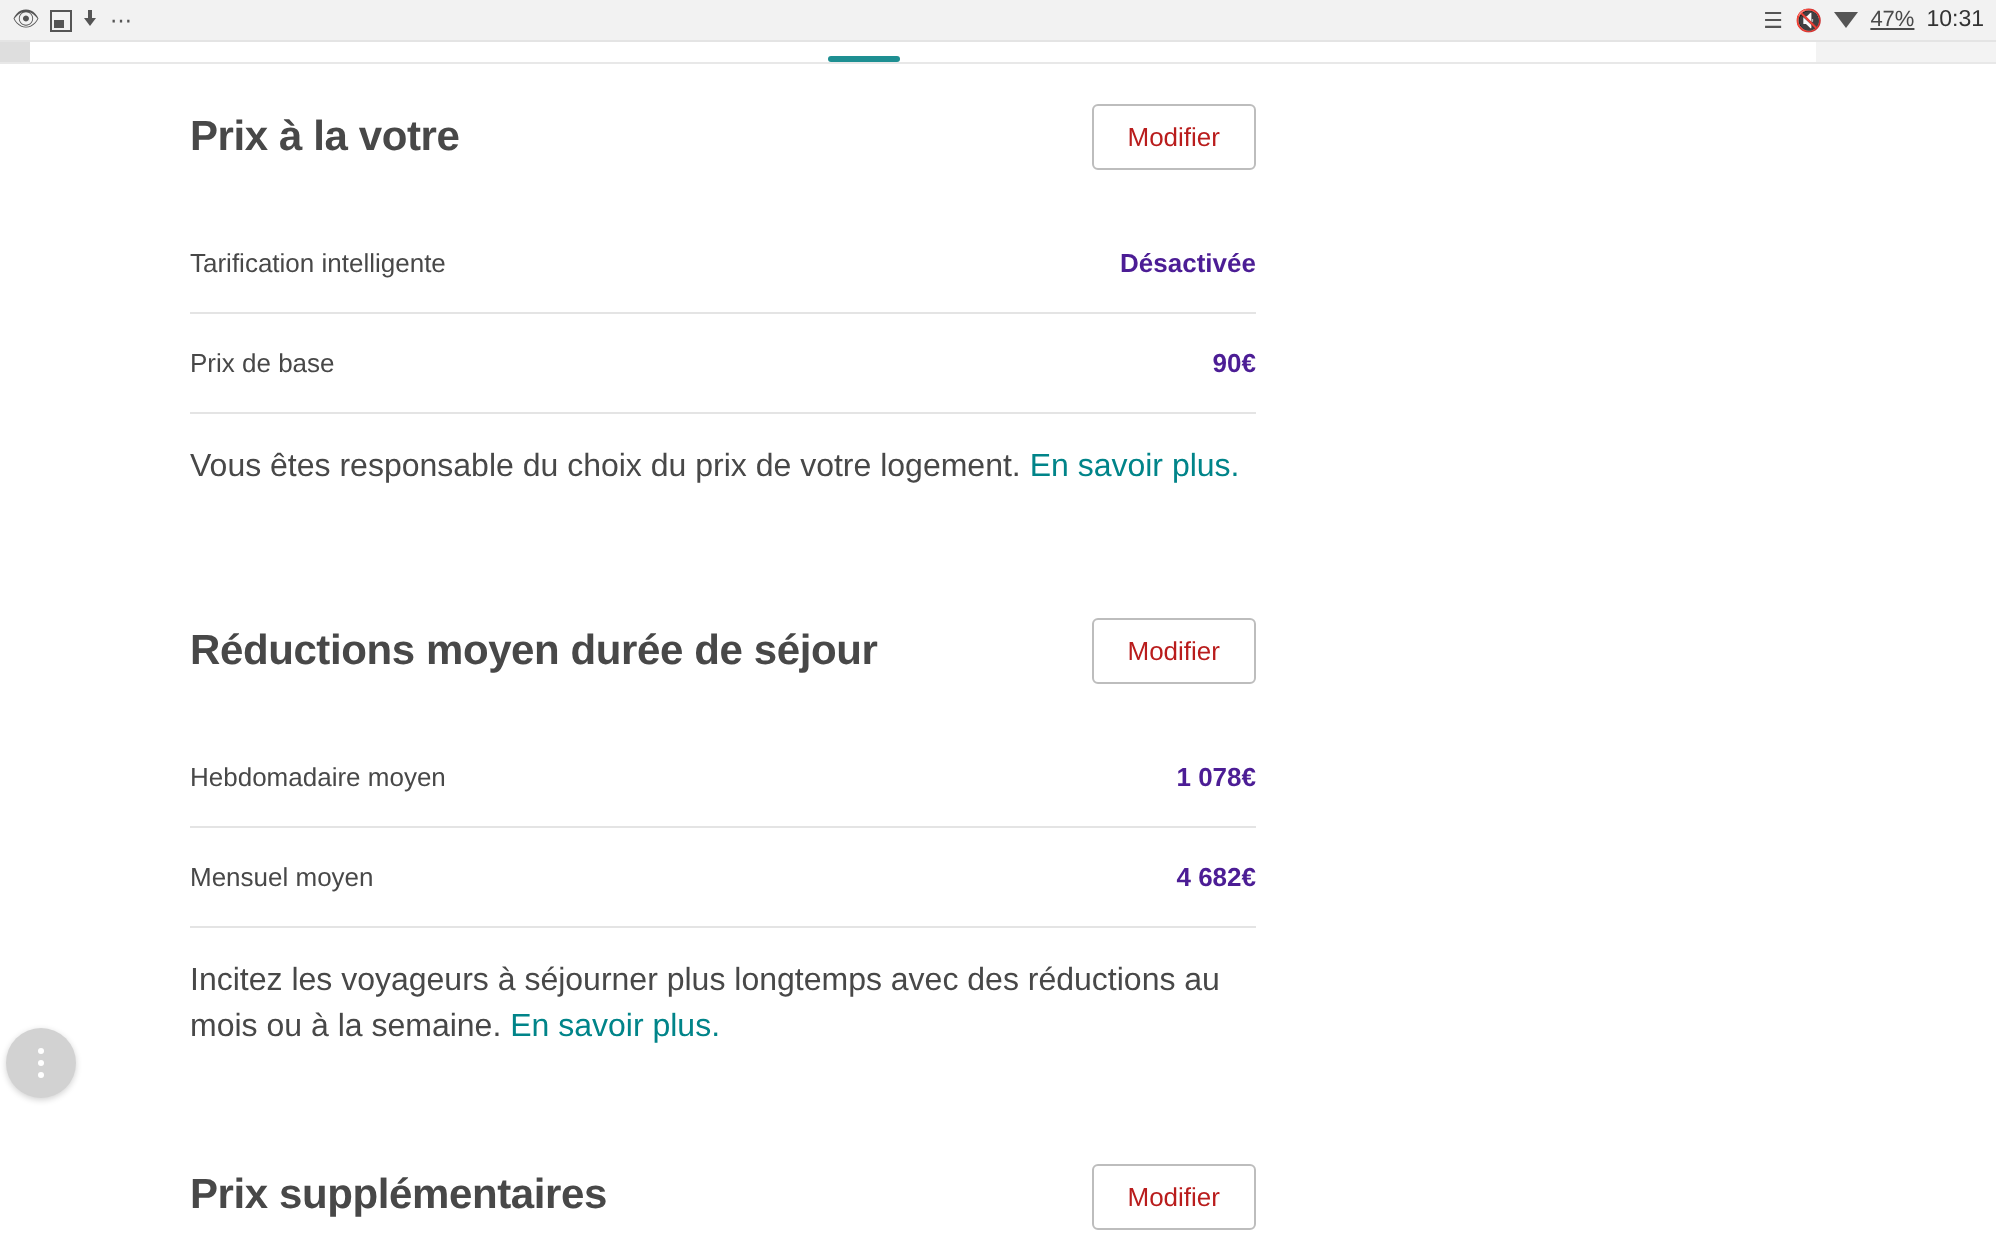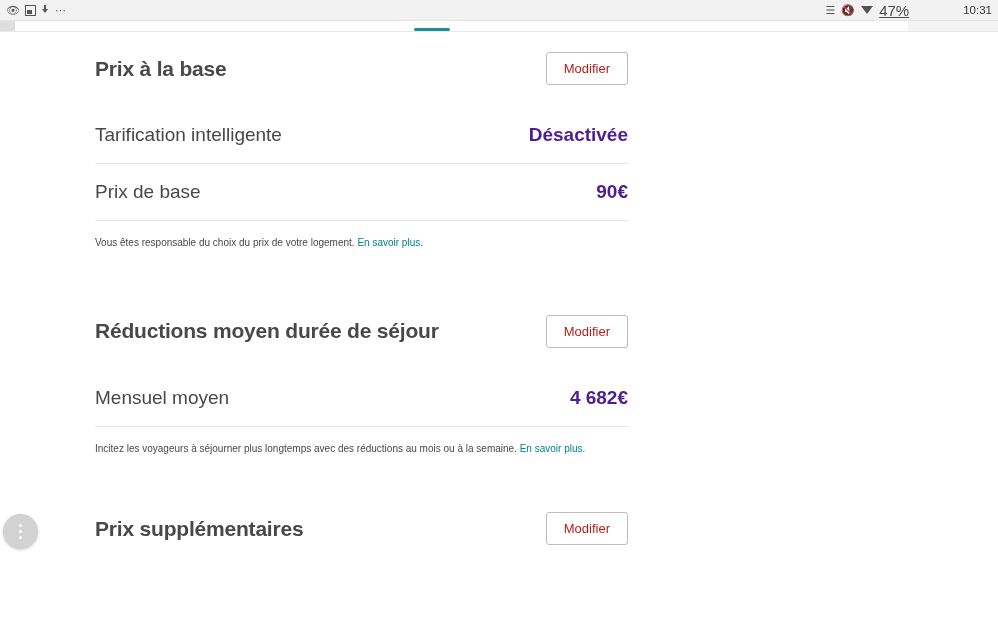--- a/index.html
+++ b/index.html
@@ -91,28 +91,27 @@
   .dots-icon {
     font-size: 11px;
     letter-spacing: 0;
     color: #555;
   }
   .eye-icon {
     font-size: 11px;
     color: #555;
   }
   .battery-text {
-    font-size: 15px;
+    font-size: 11px;
     color: #4a4a4a;
     text-decoration: underline;
   }
   .clock-text {
     font-size: 11.5px;
     color: #333;
-    margin-left: 48px;
   }
   .bt-icon { font-size: 11px; color: #555; }
   .mute-icon { font-size: 11px; color: #555; }
   .wifi-icon {
     width: 0; height: 0;
     border-left: 6px solid transparent;
     border-right: 6px solid transparent;
     border-top: 8px solid #555;
     display: inline-block;
   }
@@ -184,28 +183,28 @@
     font-family: "Liberation Sans", sans-serif;
     white-space: nowrap;
   }
 
   .row {
     display: flex;
     align-items: center;
     justify-content: space-between;
     padding: 17px 0;
     border-bottom: 1px solid #e4e4e4;
-    font-size: 19px;
+    font-size: 13px;
   }
   .row:first-of-type { border-top: 1px solid #e4e4e4; }
   .row-label { color: #484848; }
   .row-value { color: #4c1d95; font-weight: bold; }
 
   .note {
-    font-size: 10px;
+    font-size: 16px;
     color: #484848;
     padding: 15px 0 0 0;
     line-height: 1.45;
   }
   .link {
     color: #008489;
     text-decoration: none;
     cursor: pointer;
   }
 
@@ -259,21 +258,21 @@
   <div class="left-shade"></div>
   <div class="right-shade"></div>
   <div class="active-underline"></div>
 </div>
 
 <div class="page">
   <div class="content">
 
     <div class="section">
       <div class="section-head">
-        <div class="section-title">Prix à la base</div>
+        <div class="section-title">Prix à la votre</div>
         <button class="btn-modify">Modifier</button>
       </div>
       <div class="row">
         <span class="row-label">Tarification intelligente</span>
         <span class="row-value">Désactivée</span>
       </div>
       <div class="row">
         <span class="row-label">Prix de base</span>
         <span class="row-value">90€</span>
       </div>
@@ -281,20 +280,24 @@
         <span>Vous êtes responsable du choix du prix de votre logement. </span><a class="link">En savoir plus.</a>
       </div>
     </div>
 
     <div class="spacer-lg"></div>
 
     <div class="section">
       <div class="section-head">
         <div class="section-title">Réductions moyen durée de séjour</div>
         <button class="btn-modify">Modifier</button>
+      </div>
+      <div class="row">
+        <span class="row-label">Hebdomadaire moyen</span>
+        <span class="row-value">1 078€</span>
       </div>
       <div class="row">
         <span class="row-label">Mensuel moyen</span>
         <span class="row-value">4 682€</span>
       </div>
       <div class="note">
         <span>Incitez les voyageurs à séjourner plus longtemps avec des réductions au mois ou à la semaine. </span><a class="link">En savoir plus.</a>
       </div>
     </div>
 

